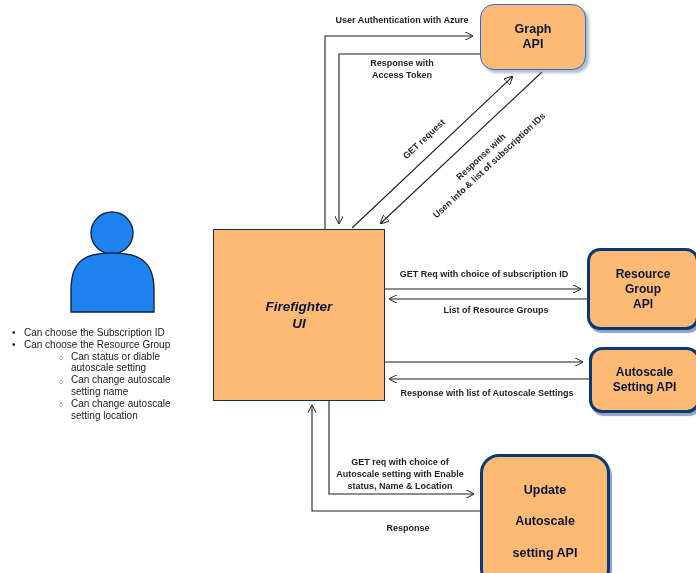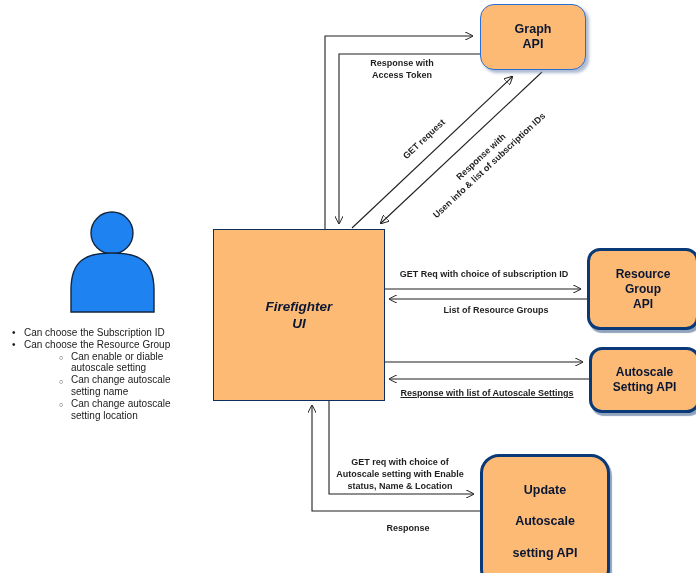--- a/index.html
+++ b/index.html
@@ -52,21 +52,21 @@
     text-align:center; line-height:12px; white-space:nowrap;
   }
   .edge-label span { display:block; white-space:nowrap; }
   #lbl-user-auth   { left:322px; top:14px;  width:160px; }
   #lbl-access-token{ left:352px; top:57px;  width:100px; }
   #lbl-get-request { left:383px; top:133px; width:82px; transform:rotate(-43deg); }
   #lbl-resp-info   { left:393px; top:149px; width:184px; transform:rotate(-43deg); }
   #lbl-sub-choice  { left:393px; top:268px; width:182px; }
   #lbl-rg-list     { left:416px; top:304px; width:160px; }
   #lbl-rg-choice   { left:396px; top:347px; width:182px; }
-  #lbl-as-list     { left:390px; top:387px; width:194px;text-decoration:underline; }
+  #lbl-as-list     { left:390px; top:387px; width:194px; }
   #lbl-update-req  { left:325px; top:456px; width:150px; }
   #lbl-response    { left:368px; top:522px; width:80px; }
 
   
   #actor { position:absolute; left:68px; top:208px; }
   #notes {
     position:absolute; left:4px; top:327px; width:215px;
     color:#1a1a1a; font-size:10px; line-height:11.8px;
   }
   .note-item { display:flex; }
@@ -107,21 +107,21 @@
   <div id="notes">
     <div class="note-item">
       <div>Can choose the Subscription ID</div>
     </div>
     <div class="note-item">
       <div>Can choose the Resource Group</div>
     </div>
     <div class="note-sub-list">
       <div class="note-sub">
         <div>
-          <span>Can enable or diable</span>
+          <span>Can status or diable</span>
           <span>autoscale setting</span>
         </div>
       </div>
       <div class="note-sub">
         <div>
           <span>Can change autoscale</span>
           <span>setting name</span>
         </div>
       </div>
       <div class="note-sub">
@@ -153,20 +153,21 @@
     <span>Autoscale</span>
     <span>Setting API</span>
   </div>
 
   <div class="node" id="node-update">
     <span>Update</span>
     <span>Autoscale</span>
     <span>setting API</span>
   </div>
 
+  <div class="edge-label" id="lbl-user-auth">User Authentication with Azure</div>
 
   <div class="edge-label" id="lbl-access-token">
     <span>Response with</span>
     <span>Access Token</span>
   </div>
 
   <div class="edge-label" id="lbl-get-request">GET request</div>
 
   <div class="edge-label" id="lbl-resp-info">
     <span>Response with</span>

